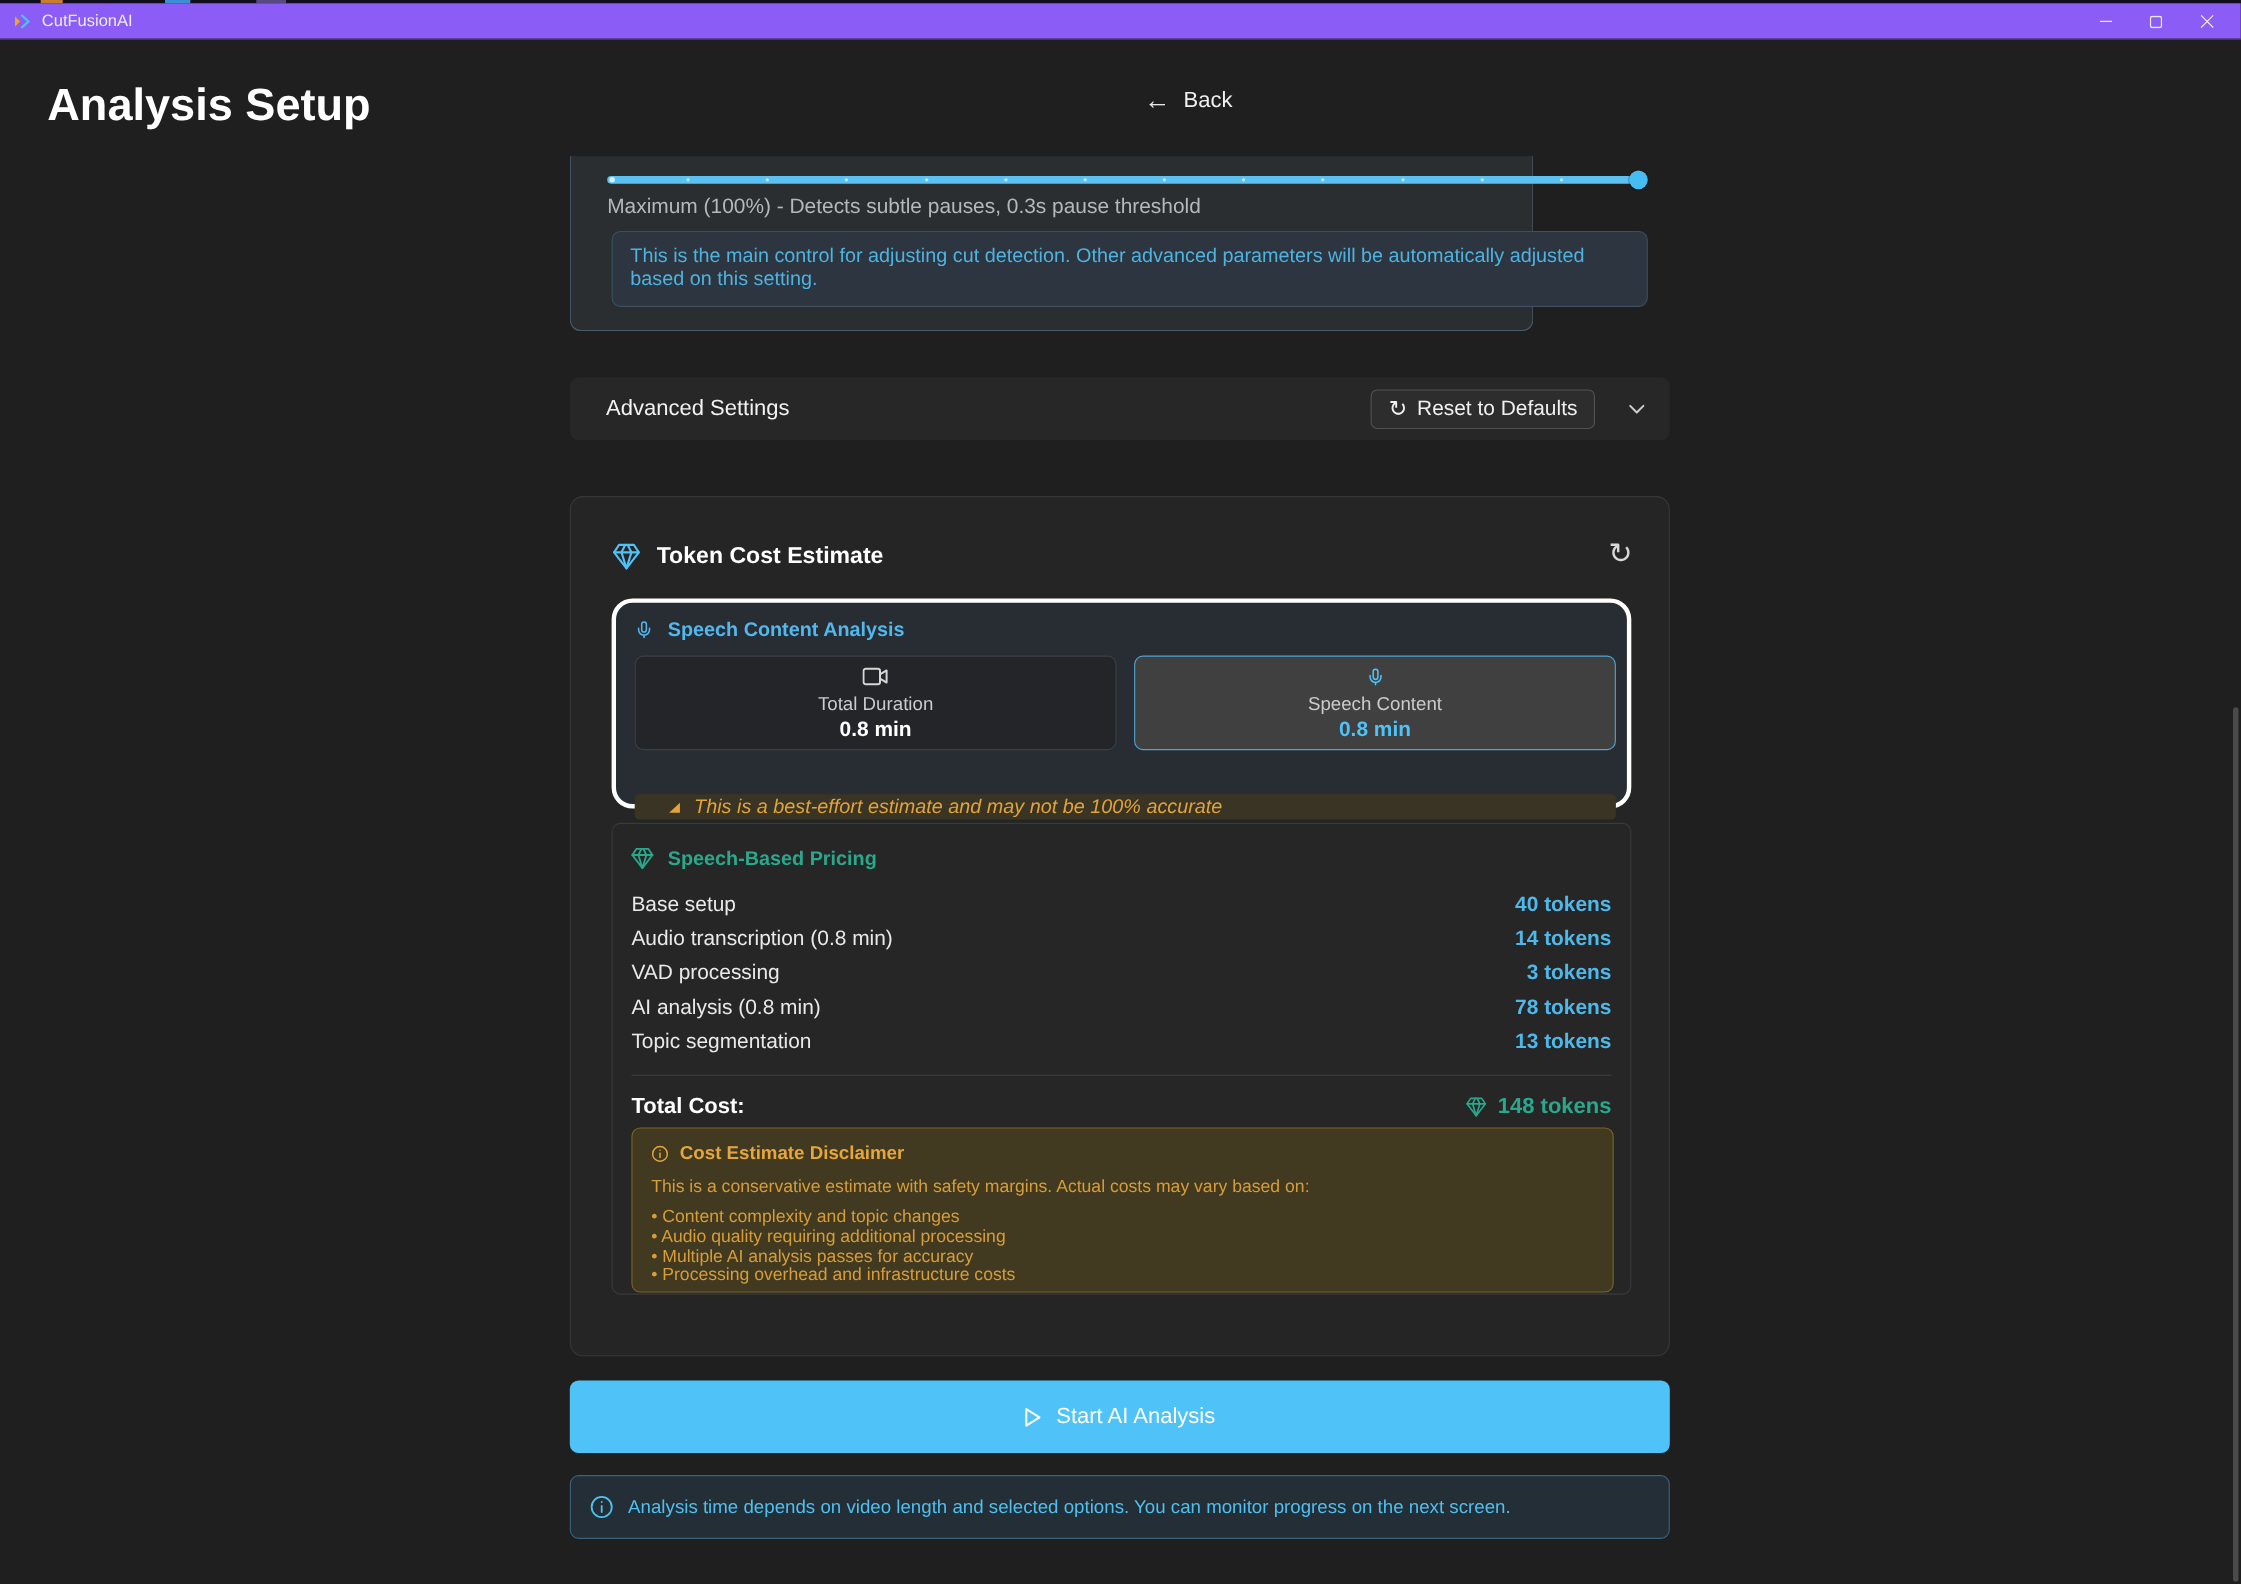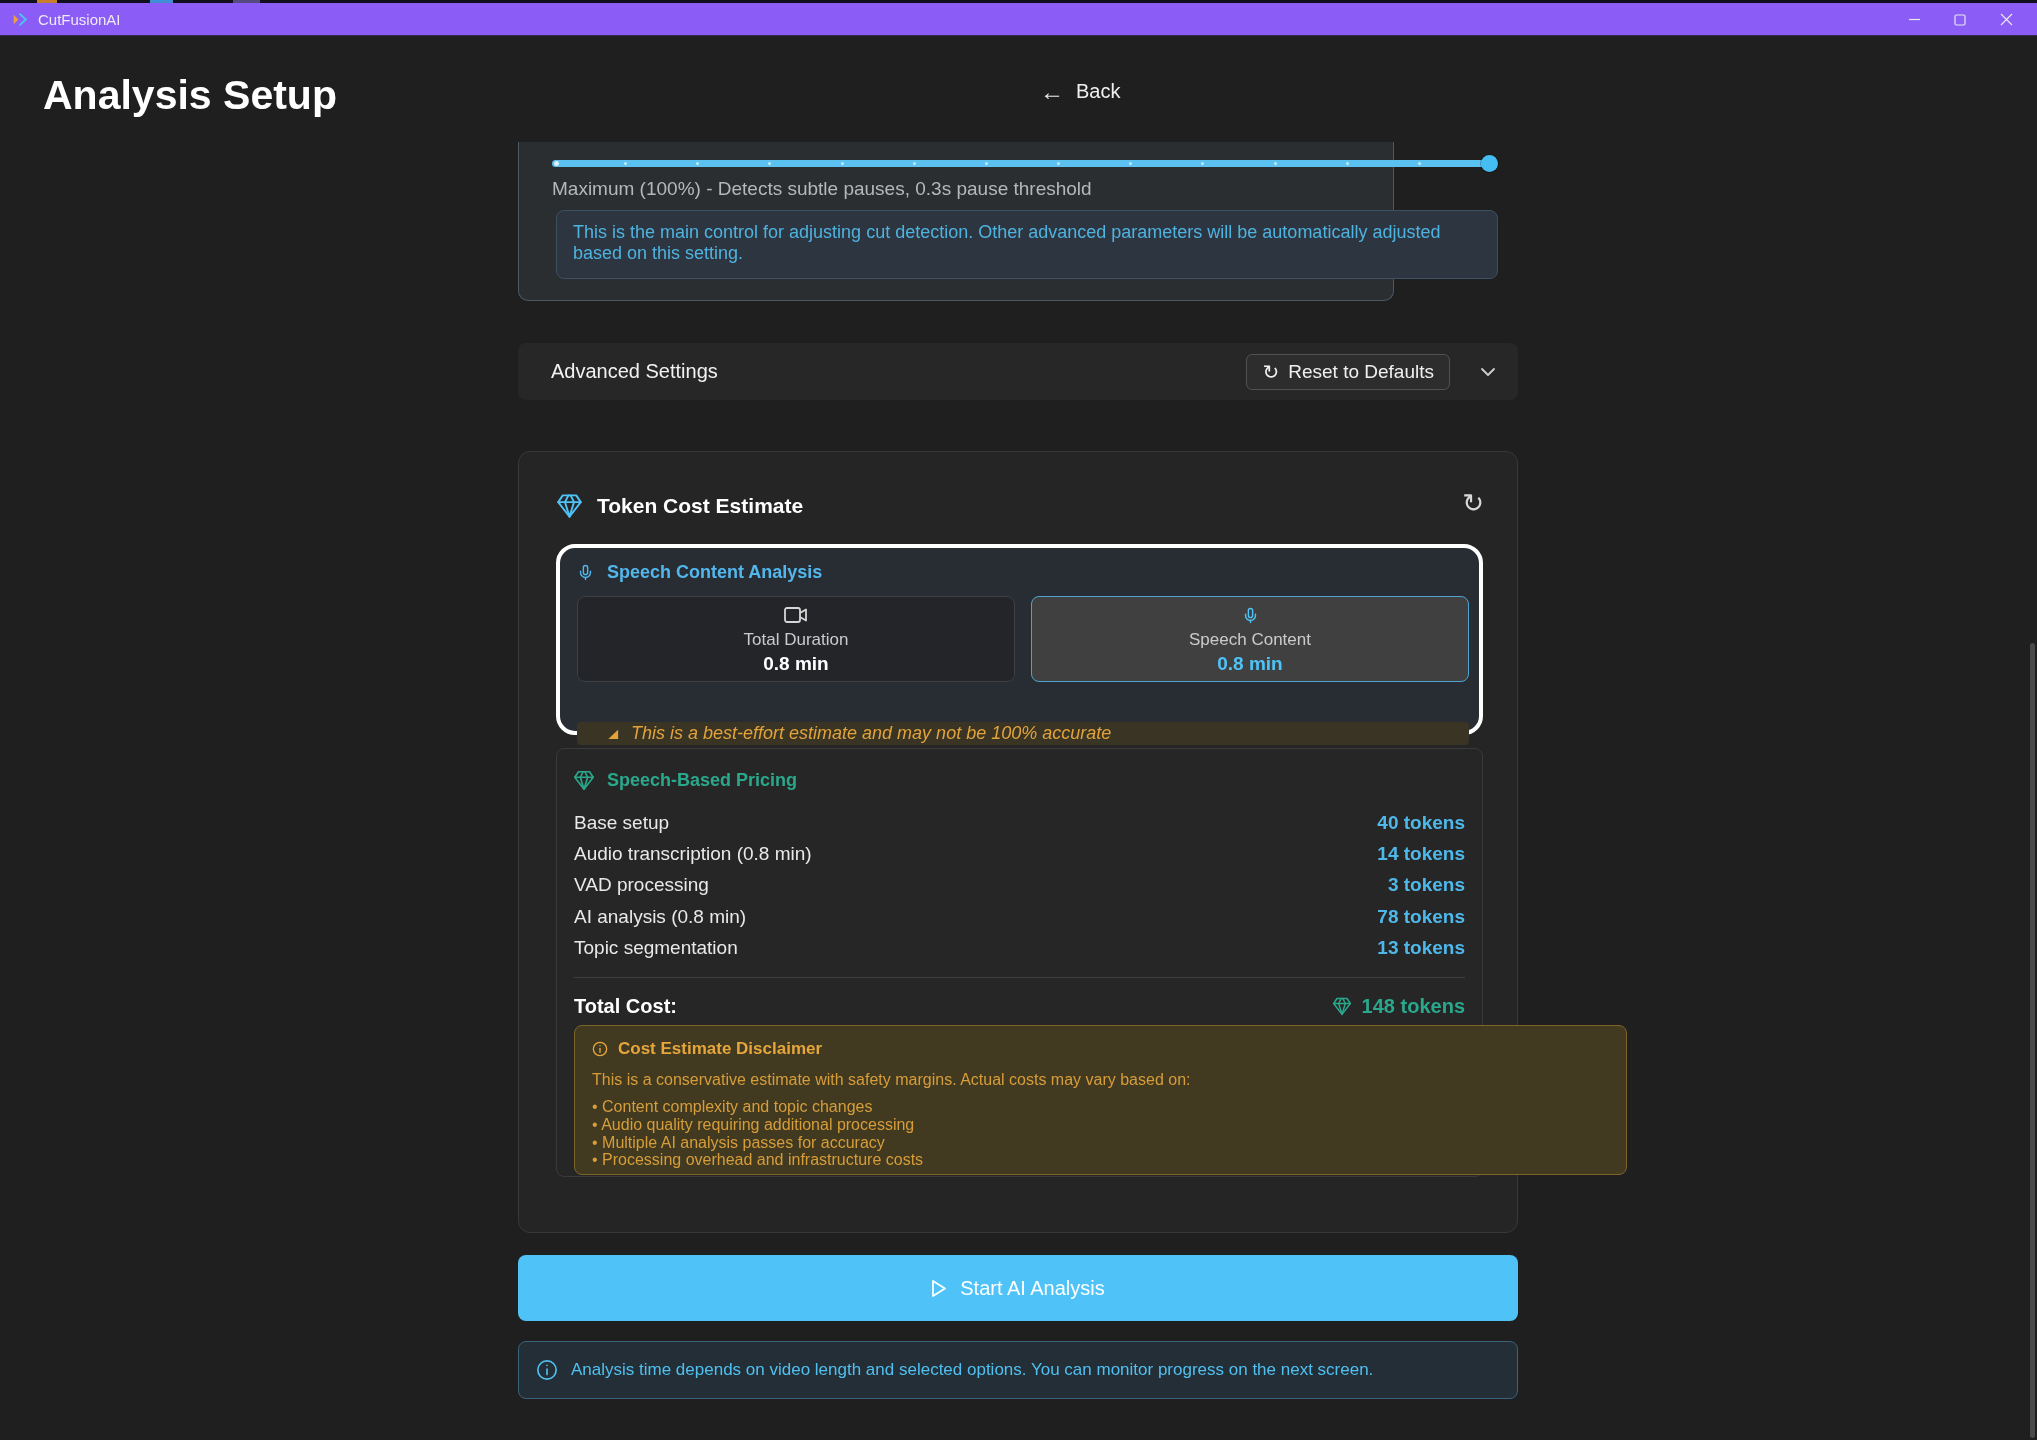--- a/index.html
+++ b/index.html
@@ -129,21 +129,21 @@
   .pp-row { height:31.4px; display:flex; align-items:center; justify-content:space-between; }
   .pp-row-label { font-size:19px; color:#e9e9e9; }
   .pp-row-value { font-size:19px; font-weight:700; color:#4fb8ea; }
   .pp-divider { position:absolute; left:17px; right:17px; top:228px; height:1px; background:#3e3e3e; }
   .pp-total { position:absolute; left:17px; right:17px; top:241px; height:32px; display:flex; align-items:center; justify-content:space-between; }
   .total-label { font-size:20px; font-weight:700; color:#ffffff; }
   .total-right { display:flex; align-items:center; gap:10px; }
   .total-value { font-size:20px; font-weight:700; color:#2aa88c; }
 
   .disclaimer {
-    position:absolute; left:17px; top:276px; width:1053px; height:150px;
+    position:absolute; left:17px; top:276px; width:893px; height:150px;
     background:#413a20; border:1px solid #7c6526; border-radius:8px;
     padding:13px 17px;
   }
   .disc-header { display:flex; align-items:center; gap:10px; color:#e6a63c; }
   .disc-title { font-size:17px; font-weight:700; color:#e6a63c; }
   .disc-intro { margin-top:12px; font-size:16px; color:#d79d3a; }
   .disc-bullets { margin-top:9px; list-style:none; }
   .disc-bullets li { font-size:16px; color:#d79d3a; line-height:17.8px; }
   .disc-bullets li::before { content:"• "; }
 

